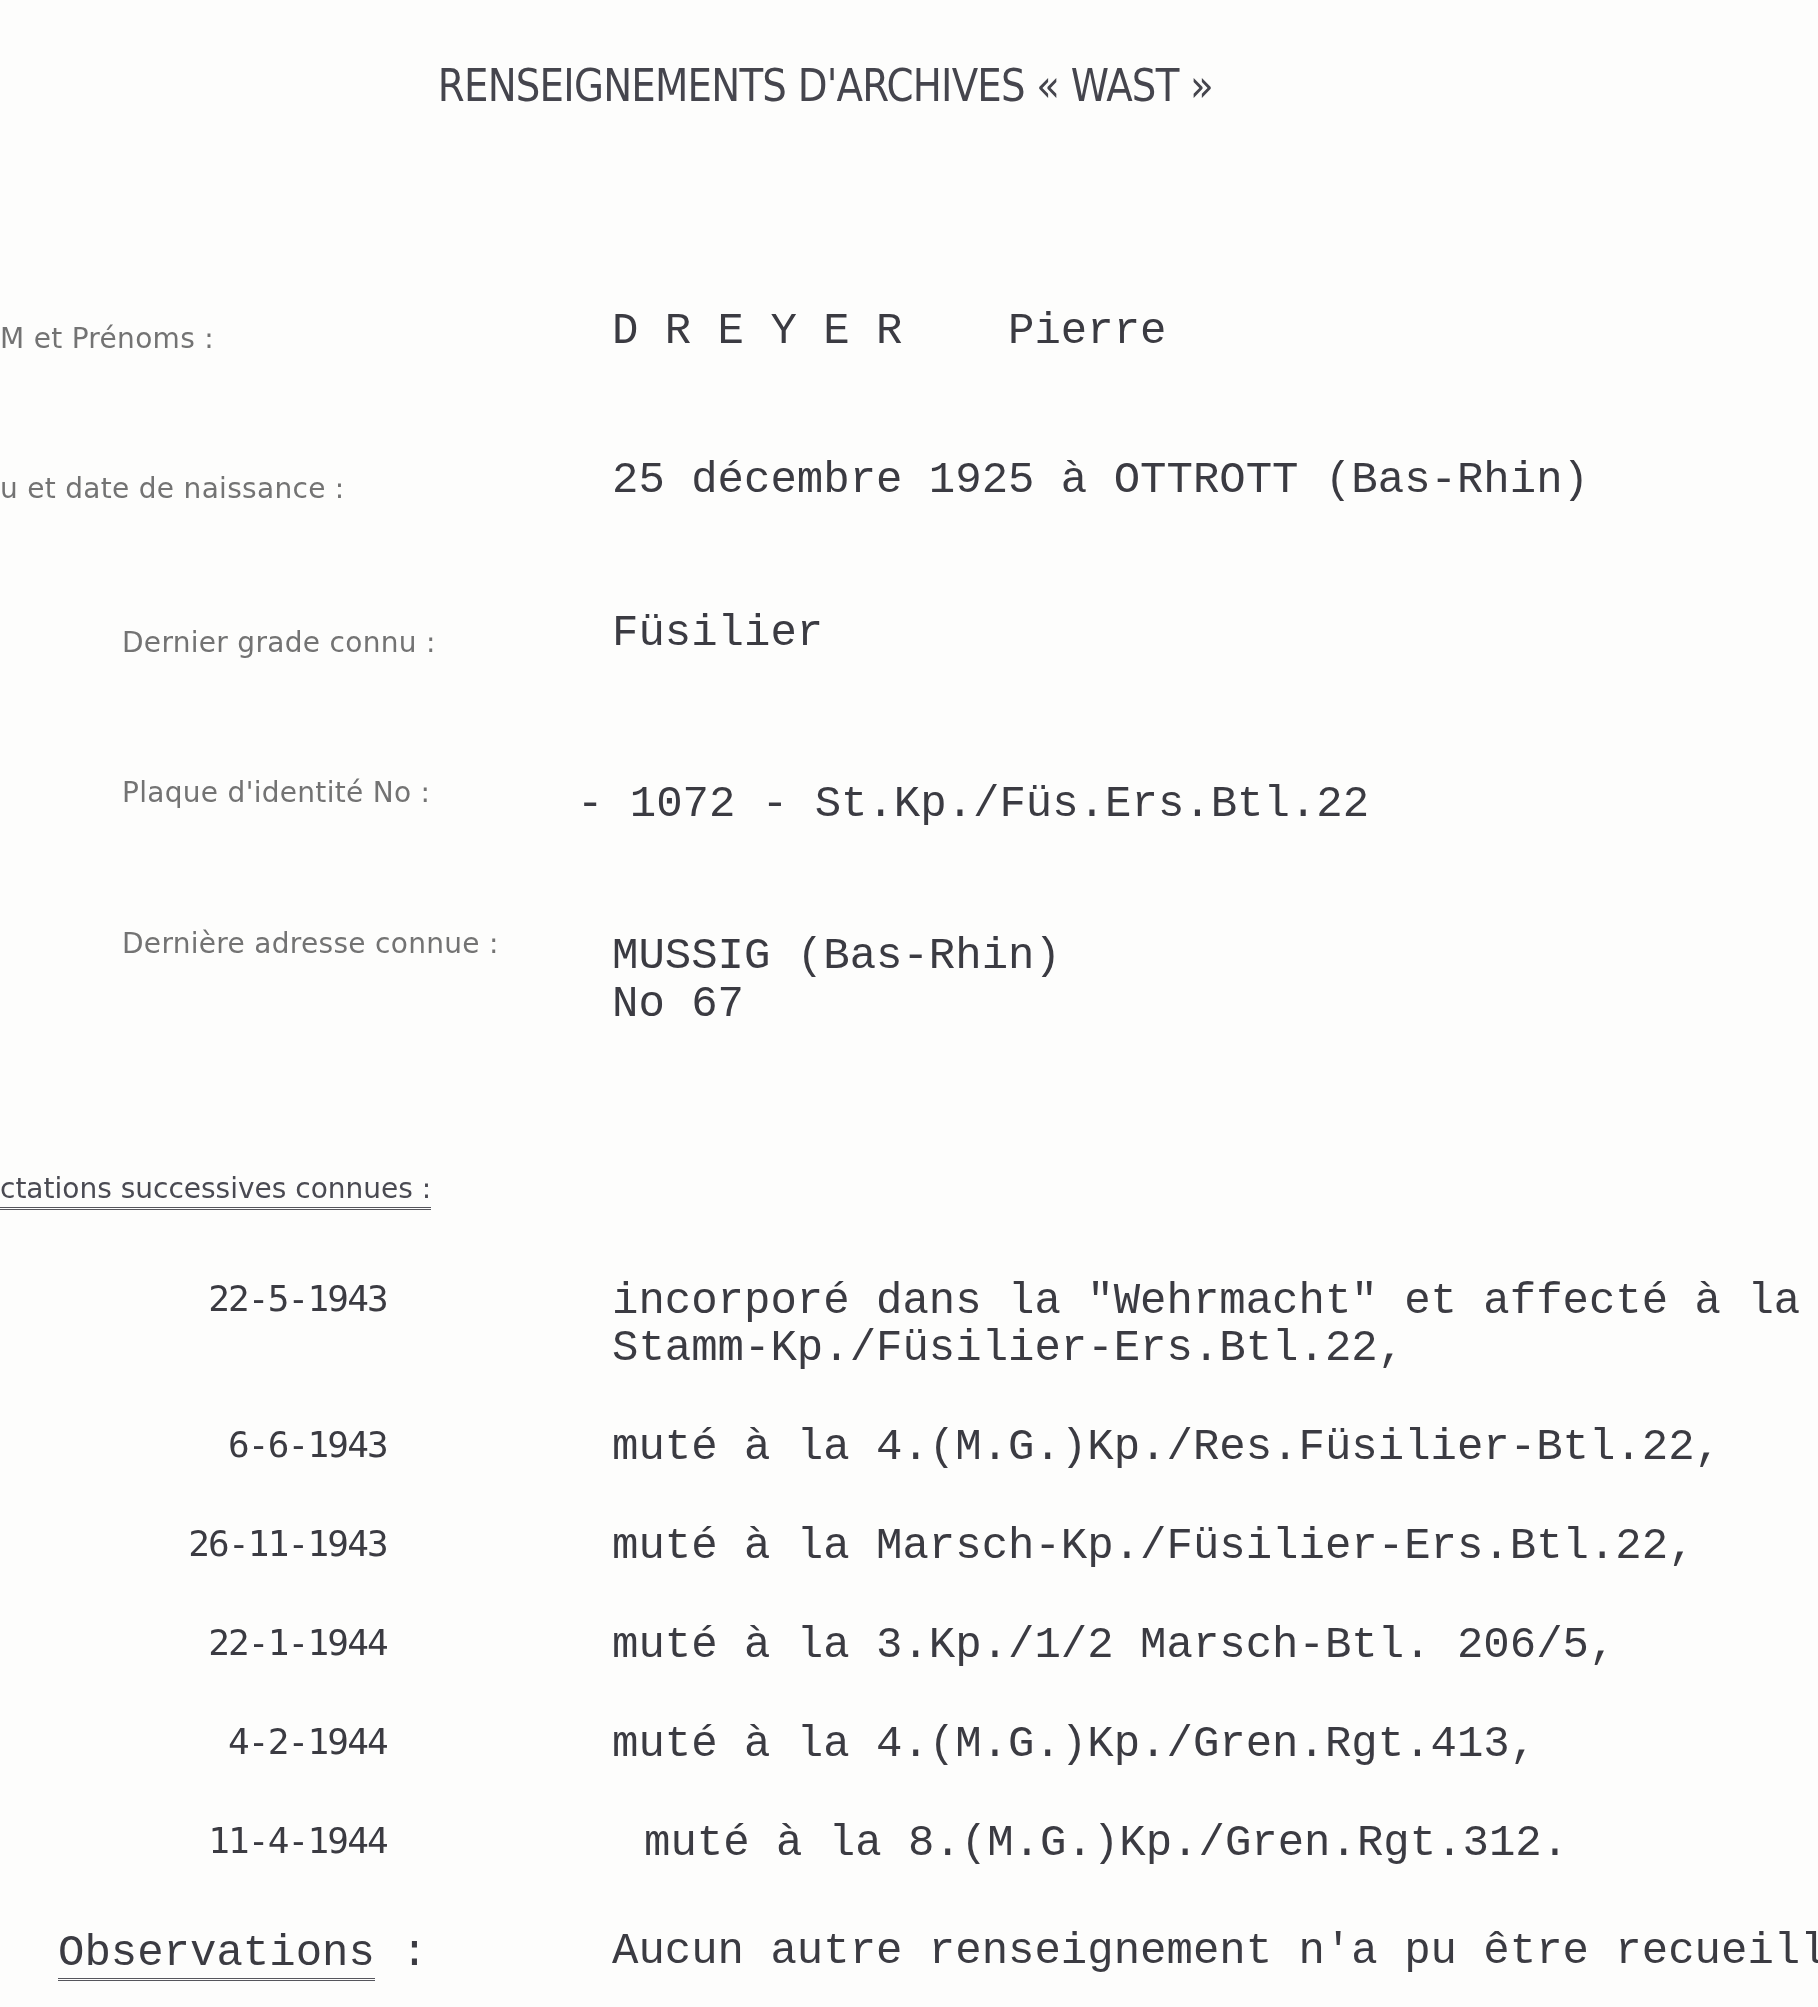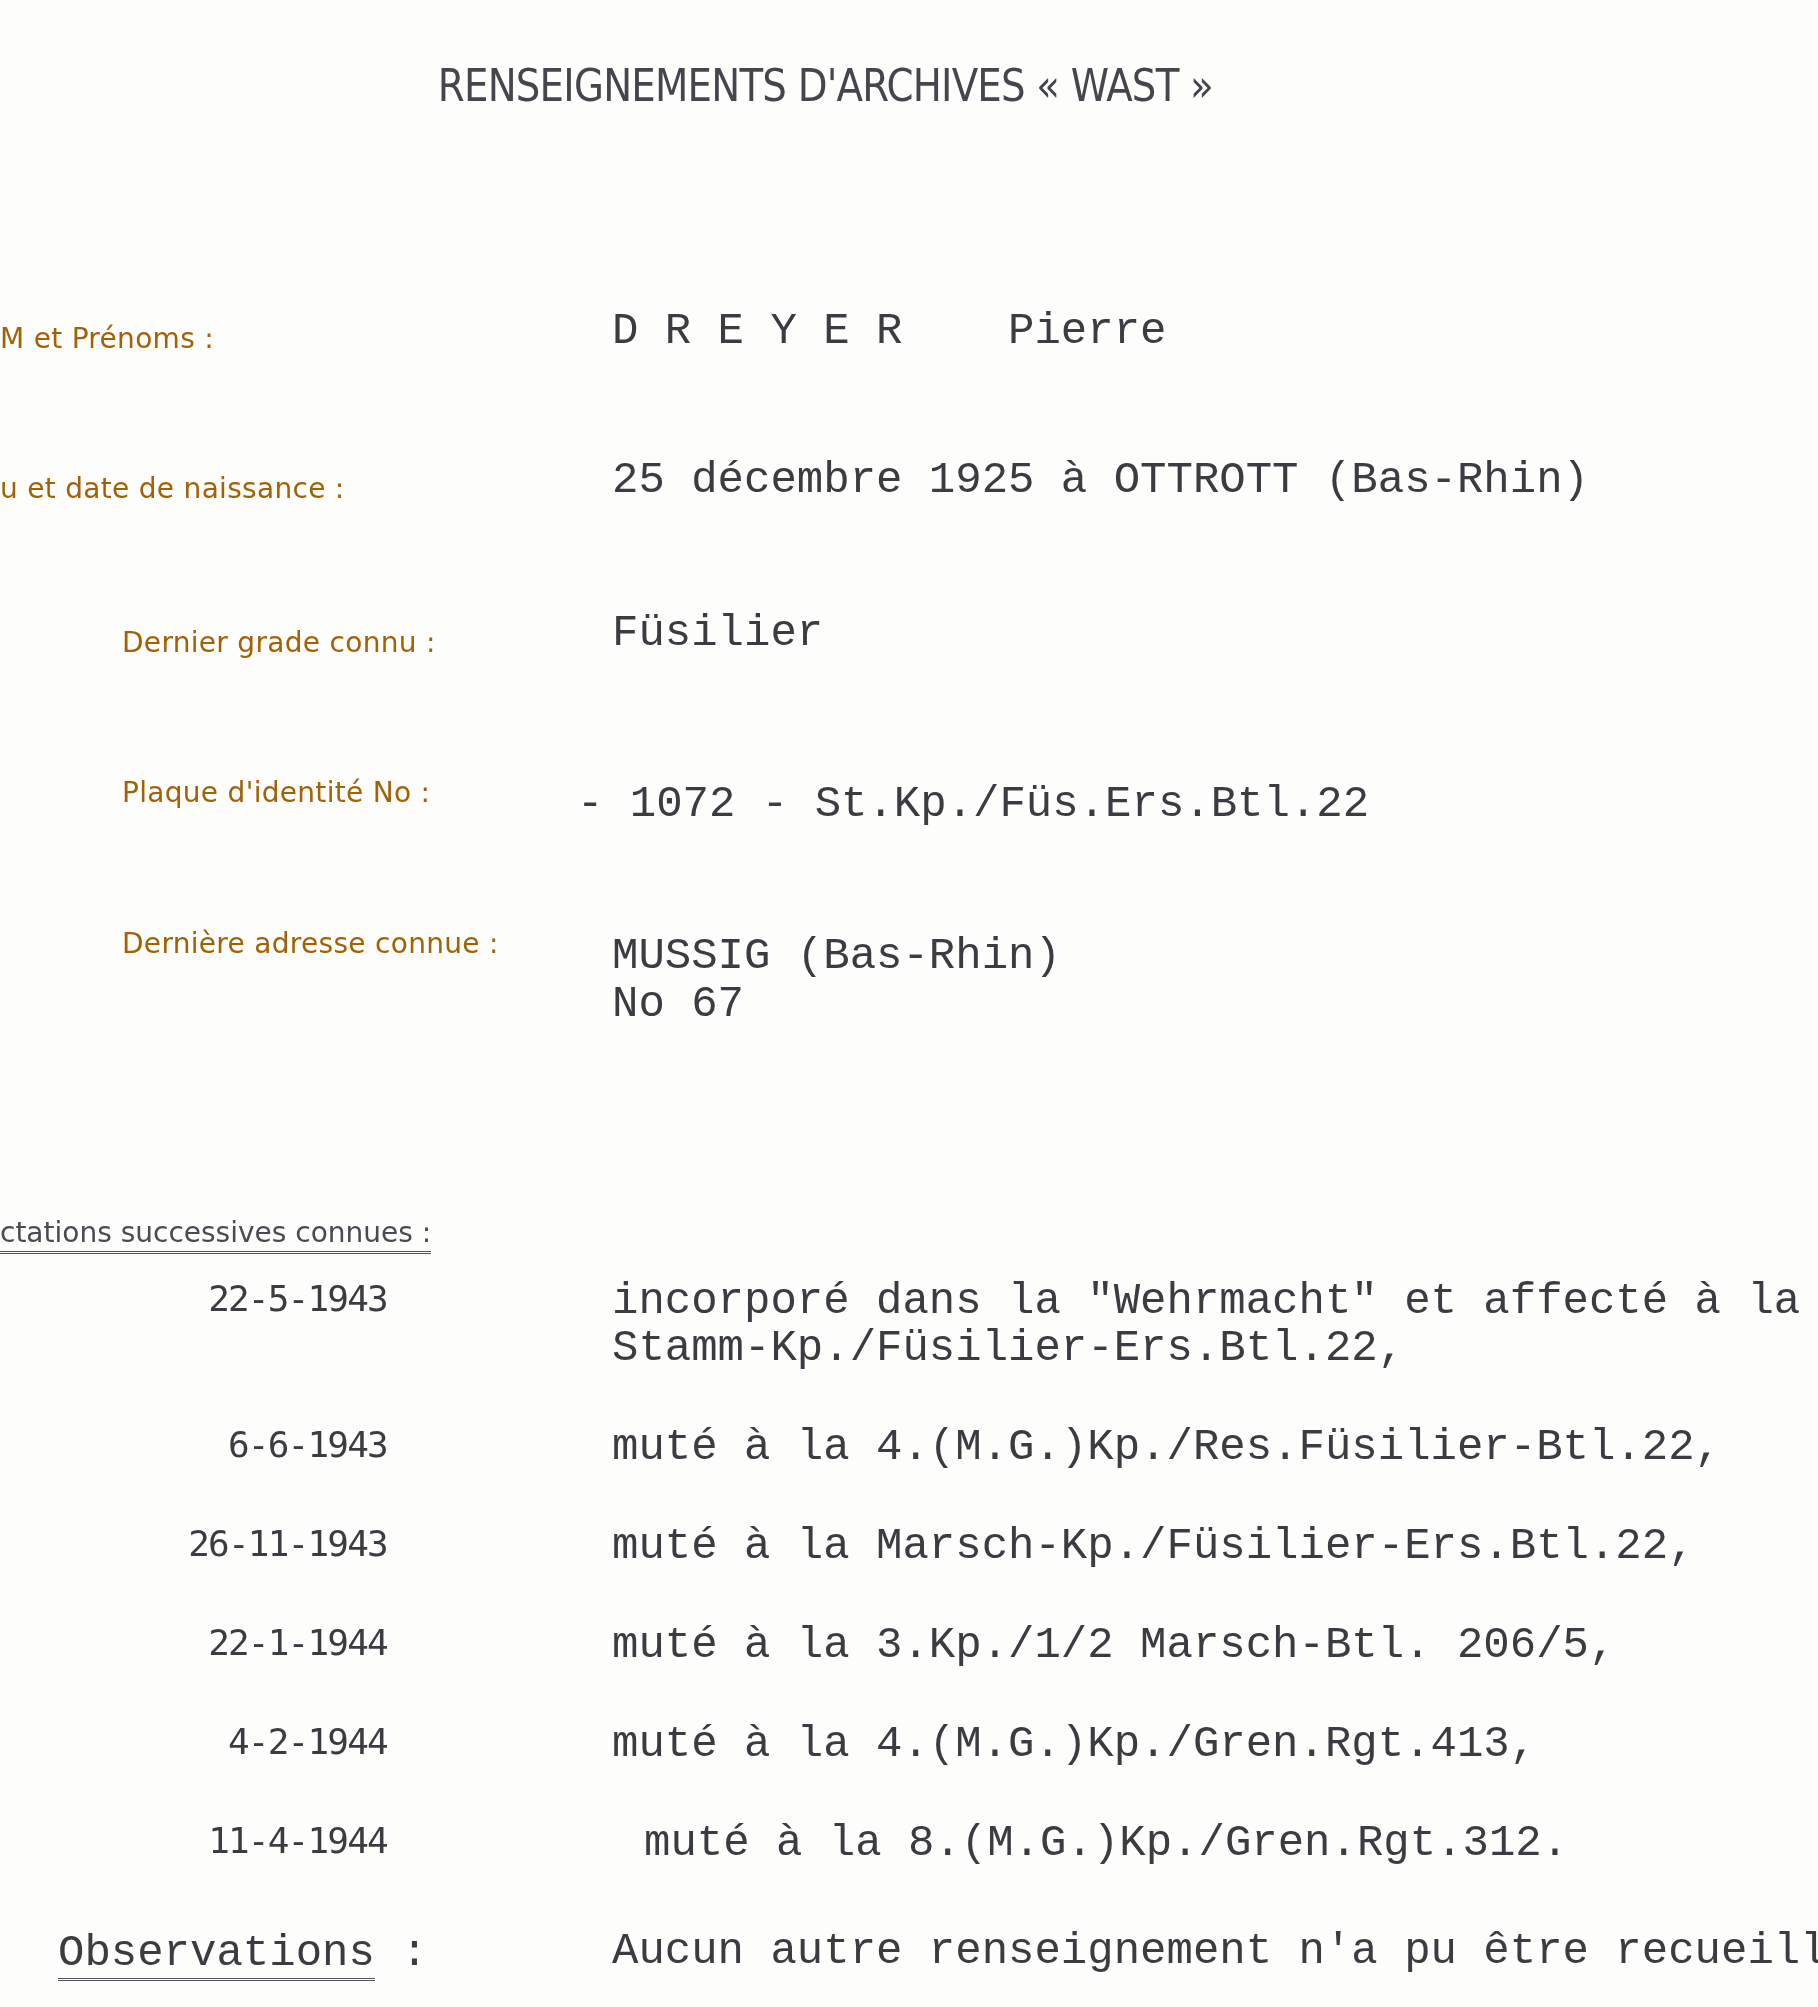--- a/index.html
+++ b/index.html
@@ -6,38 +6,38 @@
     body {
       width:1818px; height:2007px; background:#fdfdfc; position:relative; overflow:hidden;
       color:#3a3a40;
     }
     .title {
       position:absolute; top:59px; left:0; width:1647px; text-align:center;
       font-family:"DejaVu Sans", sans-serif; font-size:45px; letter-spacing:-0.9px;
       color:#45454d; font-weight:400; transform:scaleX(0.86); transform-origin:837px 0;
     }
     .label {
-      position:absolute; font-family:"DejaVu Sans", sans-serif; font-size:28px; color:#a16207;
+      position:absolute; font-family:"DejaVu Sans", sans-serif; font-size:28px; color:#737373;
       letter-spacing:0.3px;
     }
     .value {
       position:absolute; font-family:"Liberation Mono", "DejaVu Sans Mono", monospace;
       font-size:44px; color:#3b3b42; white-space:pre; line-height:50px;
     }
     .date {
       position:absolute; right:1431px; font-family:"DejaVu Sans Mono", monospace;
       font-size:36px; color:#3b3b42; text-align:right; white-space:pre; letter-spacing:-1.8px;
     }
     .entry {
       position:absolute; left:612px; font-family:"Liberation Mono", "DejaVu Sans Mono", monospace;
       font-size:44px; color:#3b3b42; white-space:pre; line-height:50px;
     }
     .section {
       position:absolute; left:0; top:1172px; font-family:"DejaVu Sans", sans-serif;
-      font-size:28px; color:#4a4a52; border-bottom:3.6px double #55555c; padding-bottom:1.8px;margin-top:44px;
+      font-size:28px; color:#4a4a52; border-bottom:3.6px double #55555c; padding-bottom:1.8px;
     }
     .obs-label {
       position:absolute; left:58px; top:1928px; font-family:"Liberation Mono", monospace;
       font-size:44px; color:#3b3b42; white-space:pre;
     }
     .obs-label .u { border-bottom:3.6px double #55555c; }
   </style>
 </head>
 <body>
 

